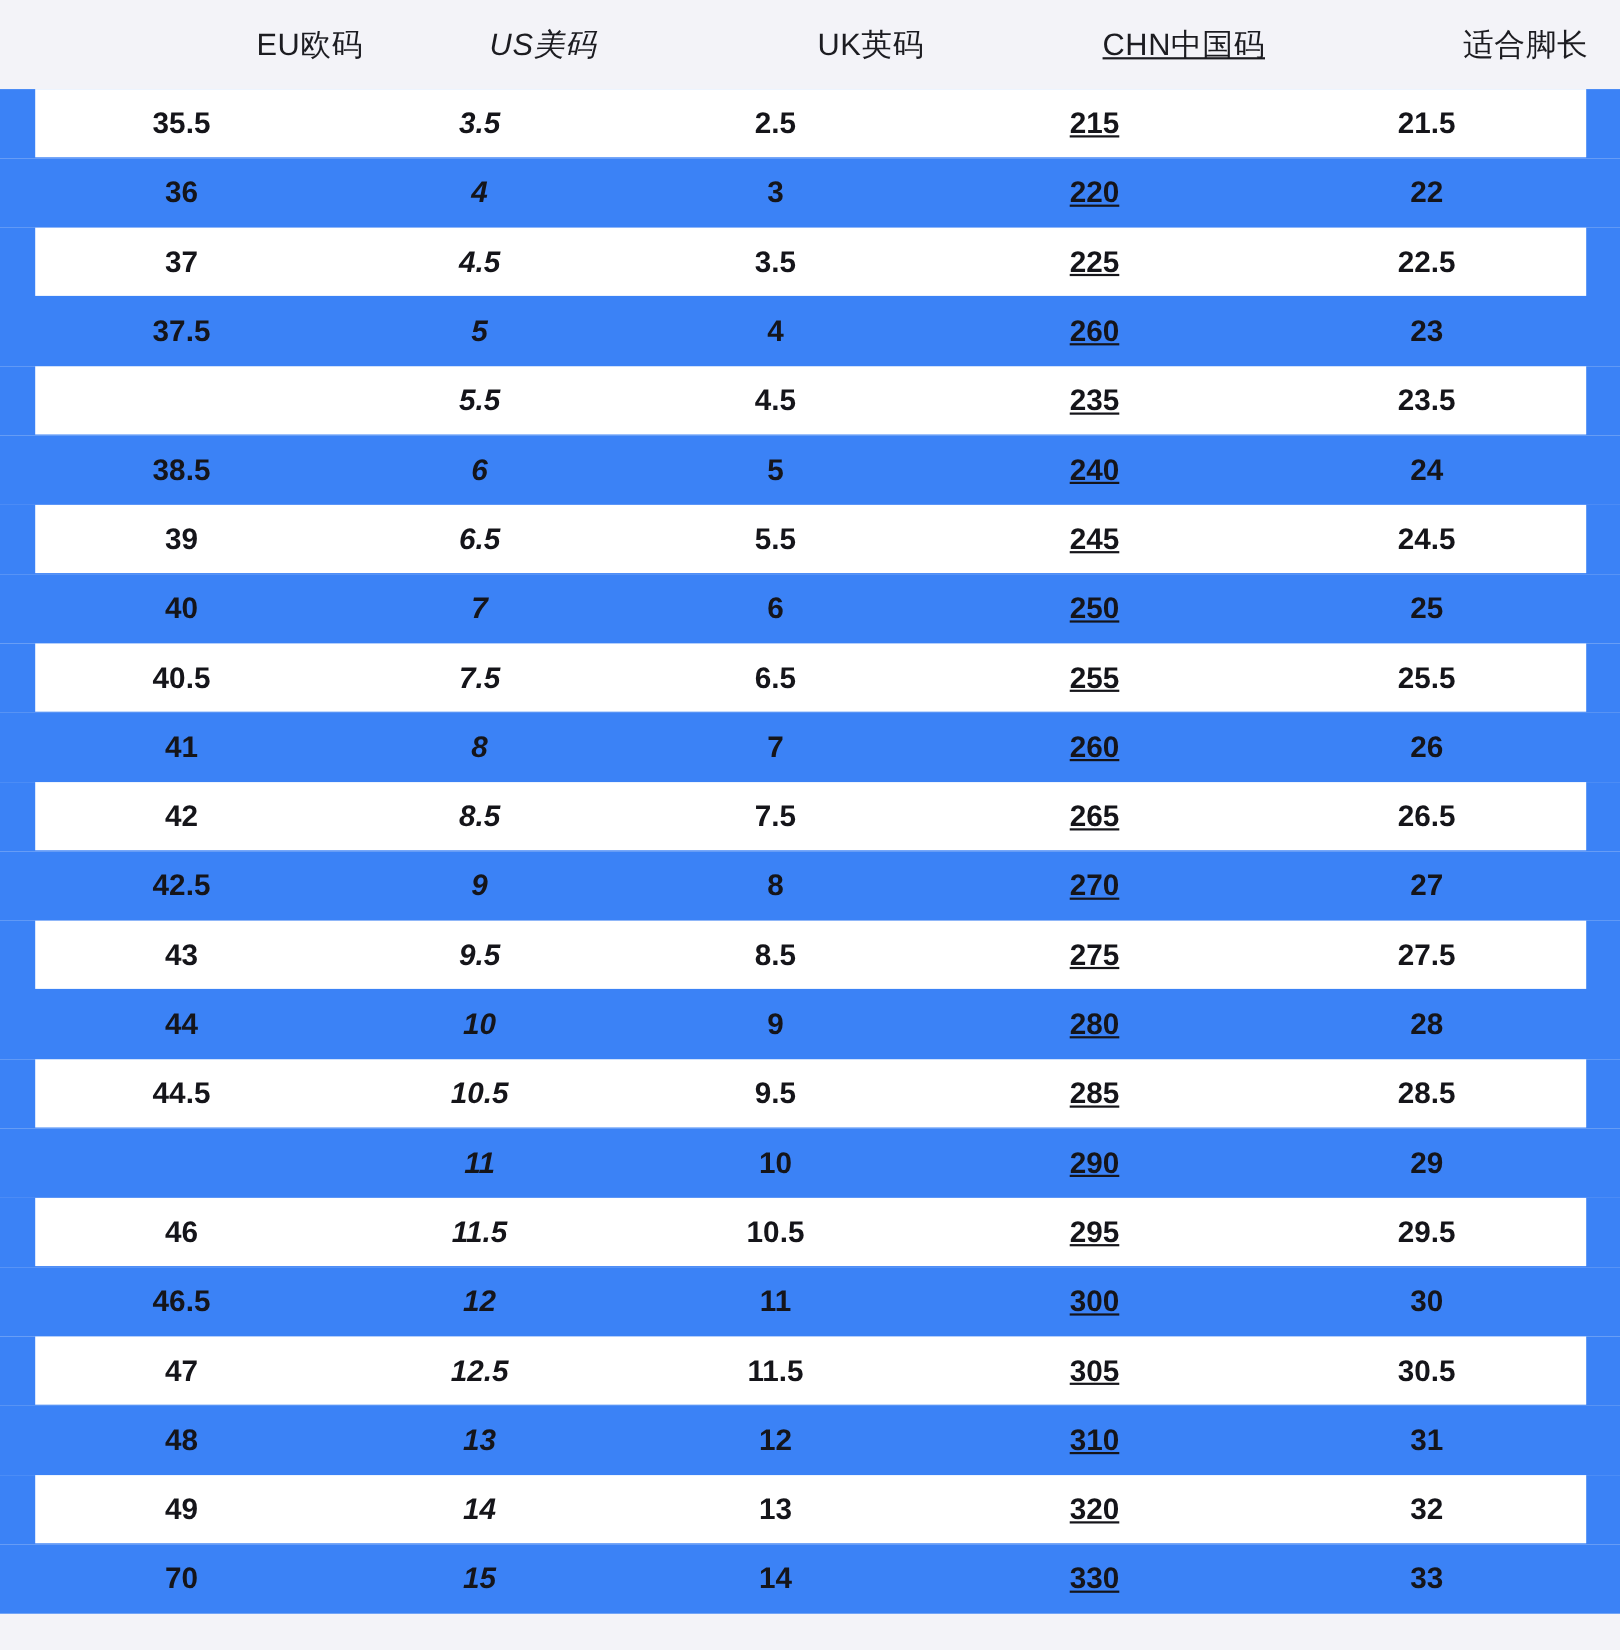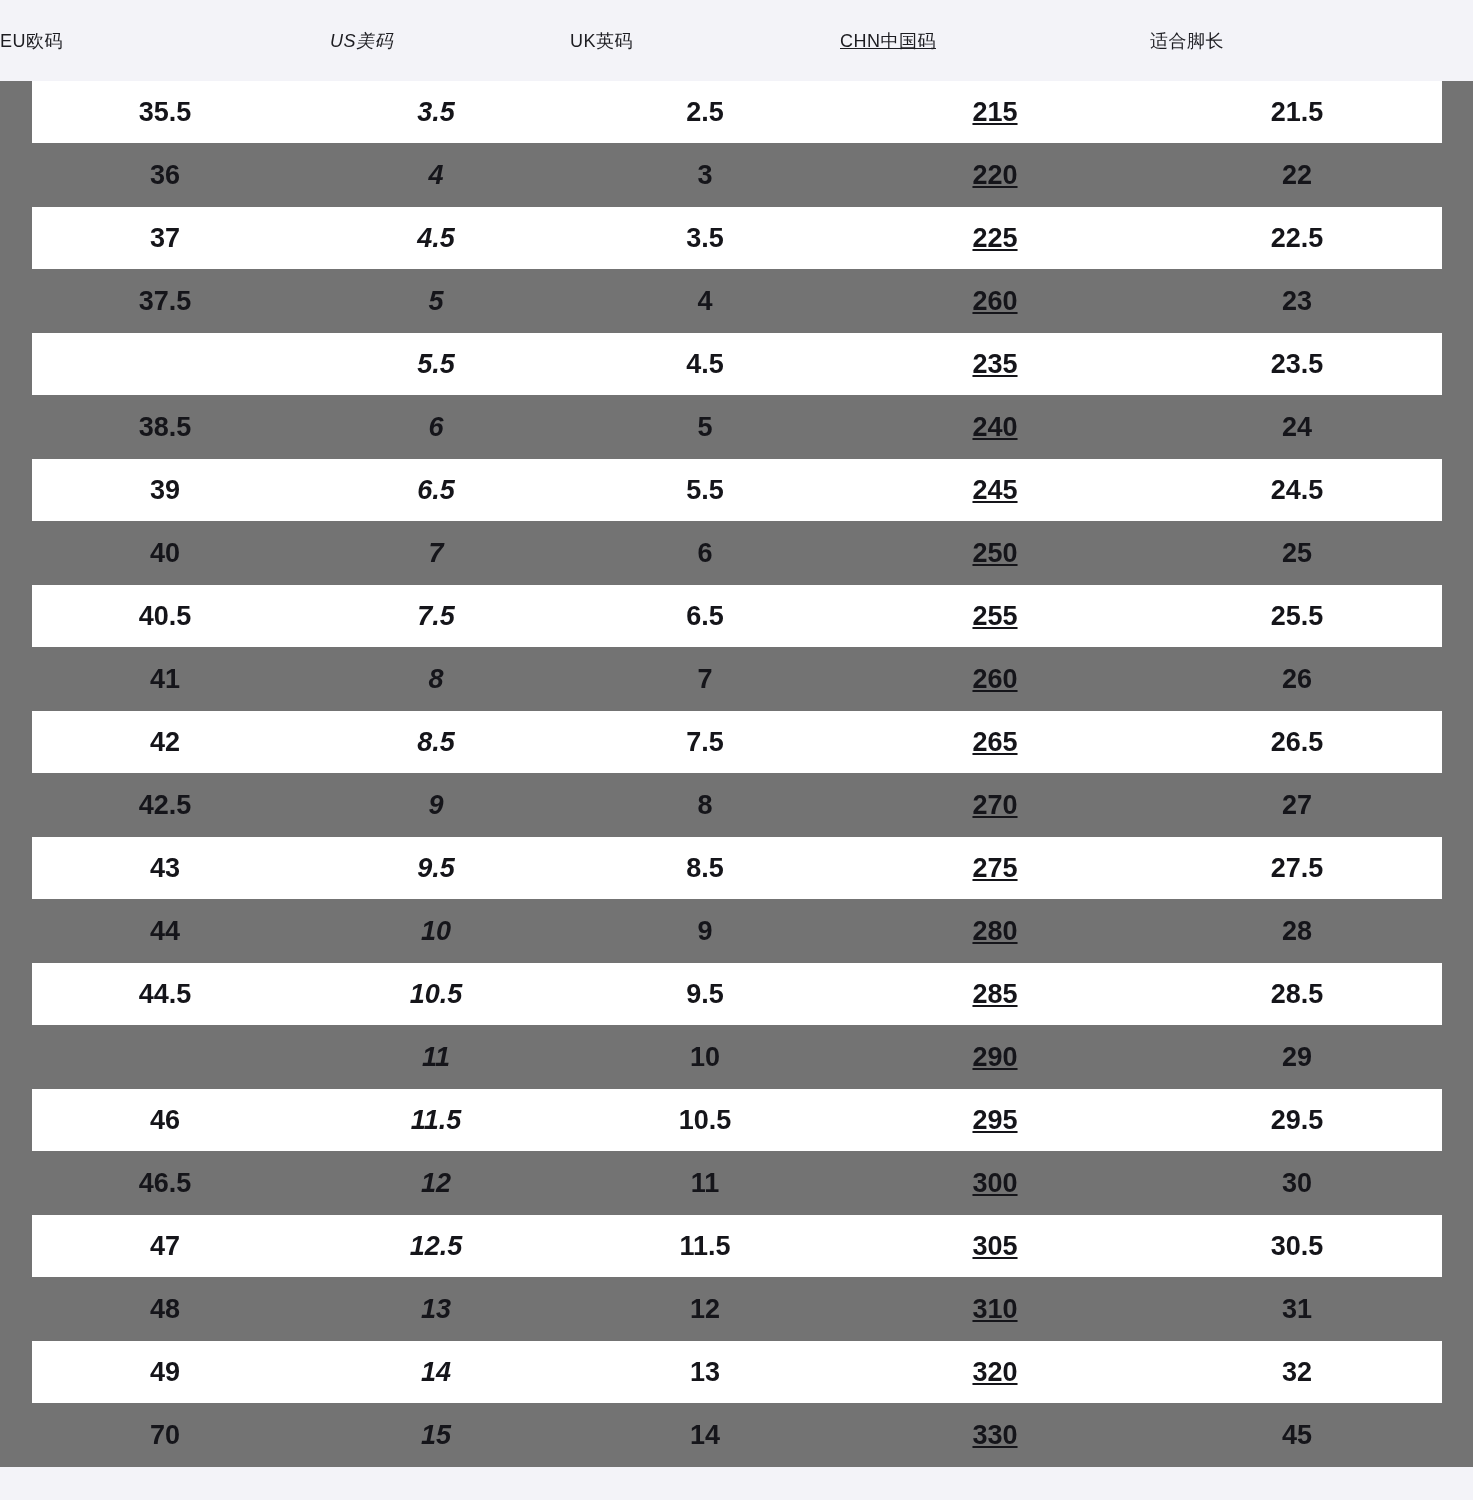--- a/index.html
+++ b/index.html
@@ -27,41 +27,41 @@
     left: 0;
     top: 0;
     width: 1473px;
     height: 81px;
     display: flex;
     align-items: center;
     background: #f3f3f8;
   }
   .chart-header .cell {
     color: #1c1c21;
-    font-size: 18px;
+    font-size: 28px;
     font-weight: 400;
     letter-spacing: 0.5px;
-    text-align: left;
+    text-align: right;
     line-height: 1;
     white-space: nowrap;
   }
 
   
   .chart-body {
     position: absolute;
     left: 0;
     top: 81px;
     width: 1473px;
   }
   .chart-row {
     position: relative;
     height: 63px;
     display: flex;
     align-items: center;
-    background: #737373;
+    background: #3b82f6;
   }
   .chart-row.striped::before {
     content: "";
     position: absolute;
     left: 32px;
     top: 0;
     width: 1410px;
     height: 62px;
     background: #ffffff;
   }
@@ -240,17 +240,17 @@
         <div class="cell c1">14</div>
         <div class="cell c2">13</div>
         <div class="cell c3">320</div>
         <div class="cell c4">32</div>
       </div>
       <div class="chart-row">
         <div class="cell c0">70</div>
         <div class="cell c1">15</div>
         <div class="cell c2">14</div>
         <div class="cell c3">330</div>
-        <div class="cell c4">45</div>
+        <div class="cell c4">33</div>
       </div>
     </div>
 
 </div>
 
 </body></html>

